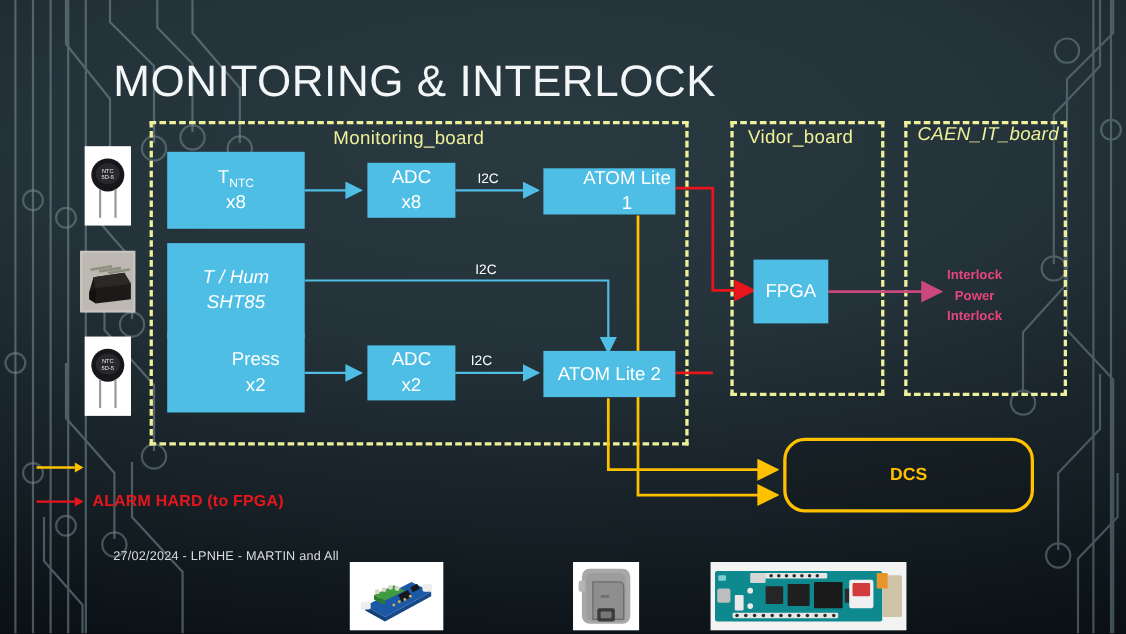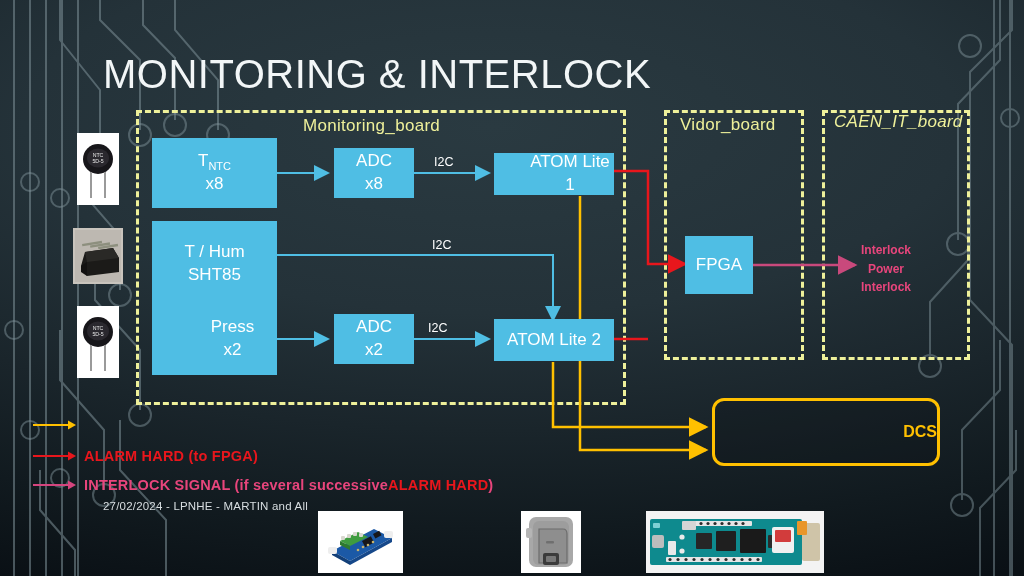--- a/index.html
+++ b/index.html
@@ -93,27 +93,27 @@
     font-weight: bold;
     text-align: center;
     line-height: 1.55;
     white-space: nowrap;
   }
 
   
   .dcs-box {
     position: absolute;
     border: 3px solid #ffc000;
-    border-radius: 12px;
+    border-radius: 20px;
     color: #ffc000;
     font-size: 16px;
     font-weight: bold;
     display: flex;
     align-items: center;
-    justify-content: flex-end;
+    justify-content: center;
     box-sizing: border-box;
     background: rgba(10,16,21,0.25);
   }
 
   
   .legend-row {
     position: absolute;
     display: flex;
     align-items: center;
     white-space: nowrap;
@@ -238,21 +238,21 @@
     <path d="M553 362 L553 427 L706 427" stroke="#ffc000" stroke-width="2.5" fill="none" marker-end="url(#ah-gold)"></path>
 
     <path d="M753 265 L855 265" stroke="#c9497c" stroke-width="2.5" fill="none" marker-end="url(#ah-pink)"></path>
   </svg>
 
   <div class="blk" style="left:152px; top:138px; width:125px; height:70px;">
     <div><span>T</span><sub>NTC</sub></div>
     <div class="l2">x8</div>
   </div>
 
-  <div class="blk" style="left:152px; top:221px; width:125px; height:86px;">
+  <div class="blk" style="left:152px; top:221px; width:125px; height:86px;font-style:italic;">
     <div>T / Hum</div>
     <div class="l2">SHT85</div>
   </div>
 
   <div class="blk" style="left:152px; top:303px; width:125px; height:72px;padding-left:36px;">
     <div>Press</div>
     <div class="l2">x2</div>
   </div>
 
   <div class="blk" style="left:334px; top:148px; width:80px; height:50px;">
@@ -425,25 +425,16 @@
   </div>
 
   <div class="legend-row lg-hard" style="left:33px; top:448px;">
     <svg class="legend-arrow" width="44" height="12" viewBox="0 0 44 12" xmlns="http://www.w3.org/2000/svg">
       <path d="M0 6 L35 6" stroke="#e8161c" stroke-width="2.2" fill="none"></path>
       <path d="M35 1.5 L43 6 L35 10.5 z" fill="#e8161c"></path>
     </svg>
     <span>ALARM HARD (to FPGA)</span>
   </div>
 
-  <div class="legend-row lg-intr" style="left:33px; top:477px;">
-    <svg class="legend-arrow" width="44" height="12" viewBox="0 0 44 12" xmlns="http://www.w3.org/2000/svg">
-      <path d="M0 6 L35 6" stroke="#d4457e" stroke-width="2.2" fill="none"></path>
-      <path d="M35 1.5 L43 6 L35 10.5 z" fill="#d4457e"></path>
-    </svg>
-    <span>INTERLOCK SIGNAL (if several successive </span>
-      <span class="hard-inline">ALARM HARD</span>
-      <span>)</span>
-  </div>
 
   <div class="footer">27/02/2024 - LPNHE - MARTIN and All</div>
 
 </div>
 
 </body></html>

